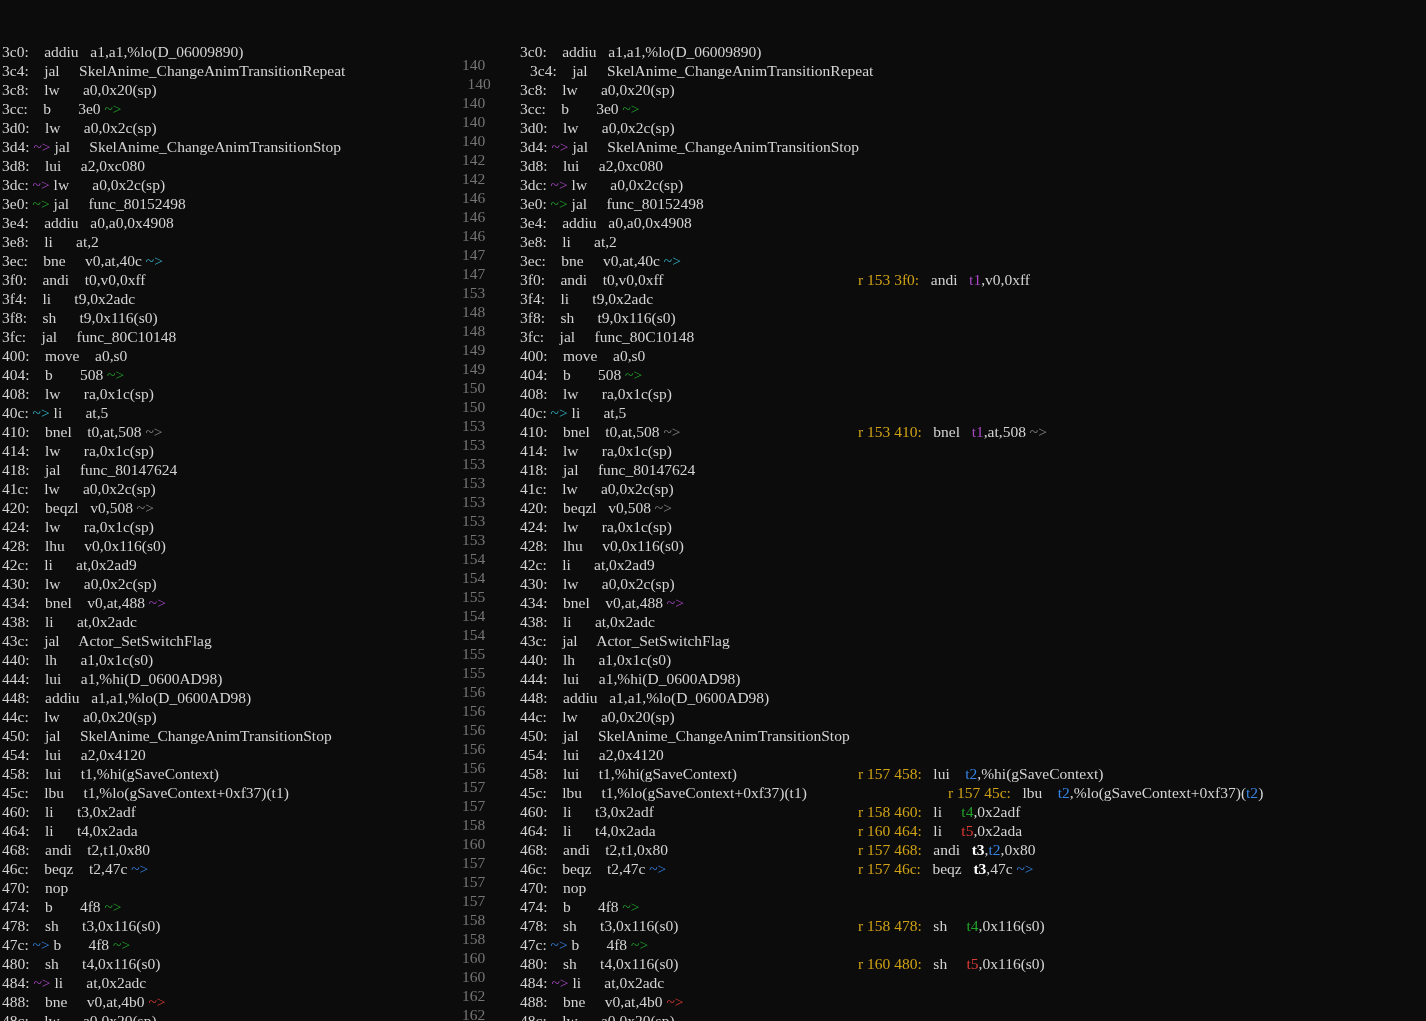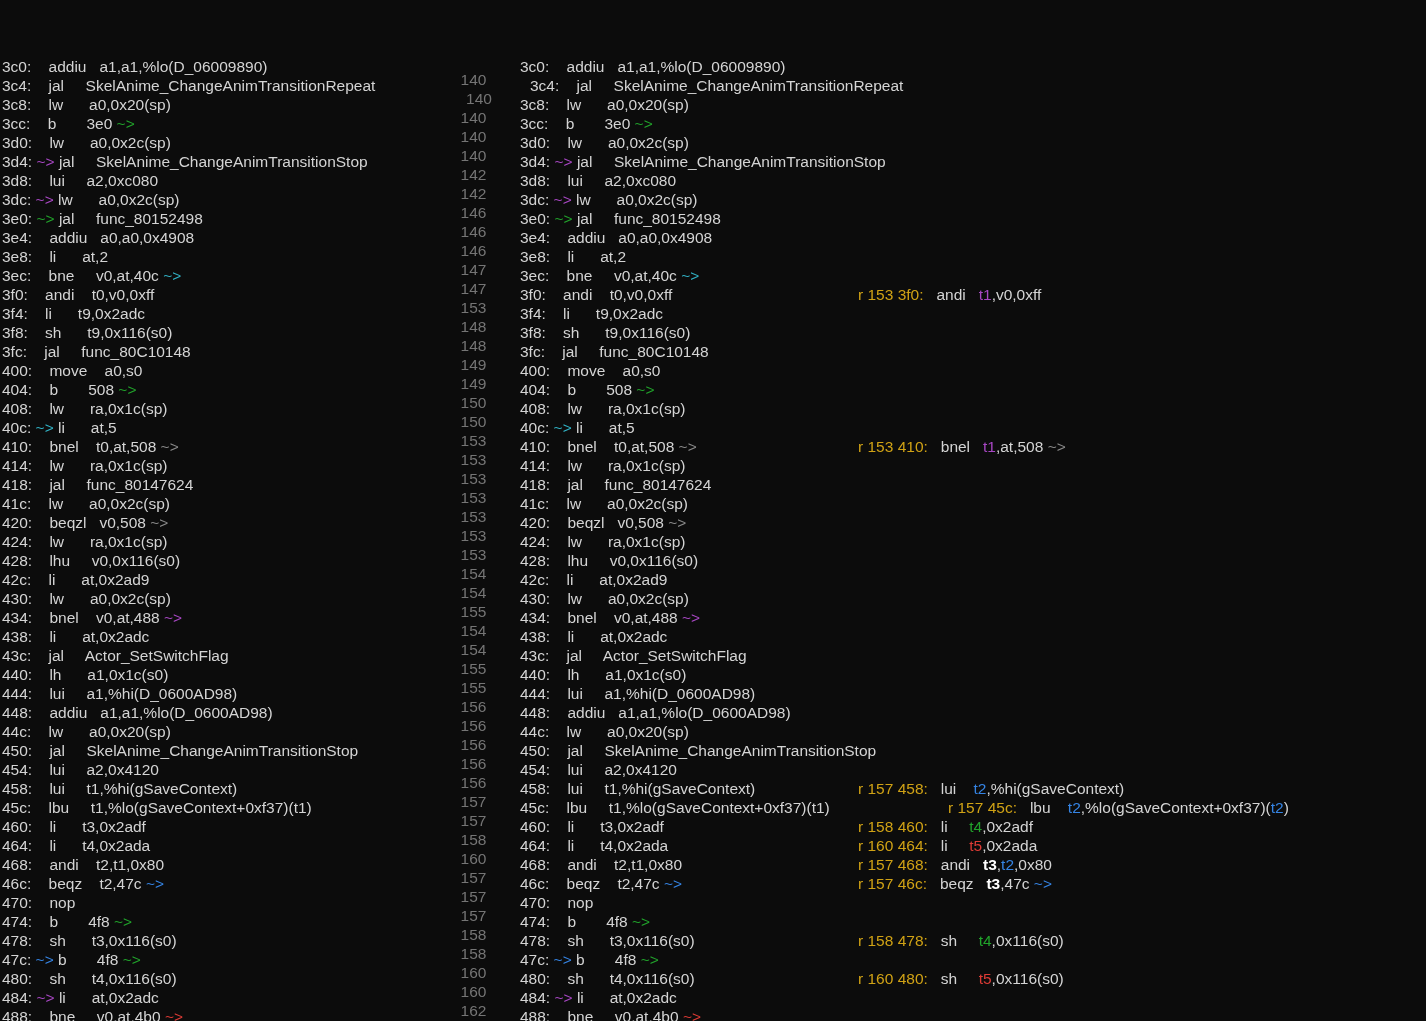--- a/index.html
+++ b/index.html
@@ -3,26 +3,26 @@
 <meta charset="utf-8">
 <style>
   html,body{margin:0;padding:0;}
   body{
     width:1426px;height:1021px;
     background:var(--c-background,#0c0c0c);
     overflow:hidden;
   }
   #terminal{
     position:absolute;left:0;top:0;width:1426px;height:1021px;
-    font-family:Liberation Sans, sans-serif;
+    font-family:Liberation Serif, serif;
     font-size:15.5px;line-height:19px;
     color:var(--c-foreground,#d4d4d4);
     white-space:pre;
     font-variant-ligatures:none;
-    padding-top:19px;box-sizing:border-box;
+    padding-top:4px;box-sizing:border-box;
   }
   .row{position:relative;height:19px;}
   .c-left{position:absolute;left:2px;top:0;}
   .c-num{position:absolute;left:434px;top:0;width:79px;text-align:center;color:var(--c-dim,#757575);margin-top:13px;}
   .c-num-wide{width:90px;}
   .c-right{position:absolute;left:520px;top:0;}
   .c-right-wide{left:530px;}
   .c-third{position:absolute;left:858px;top:0;}
   .yel{color:var(--c-yellow,#d0a215);}
   .pur{color:var(--c-purple,#a847c4);}

